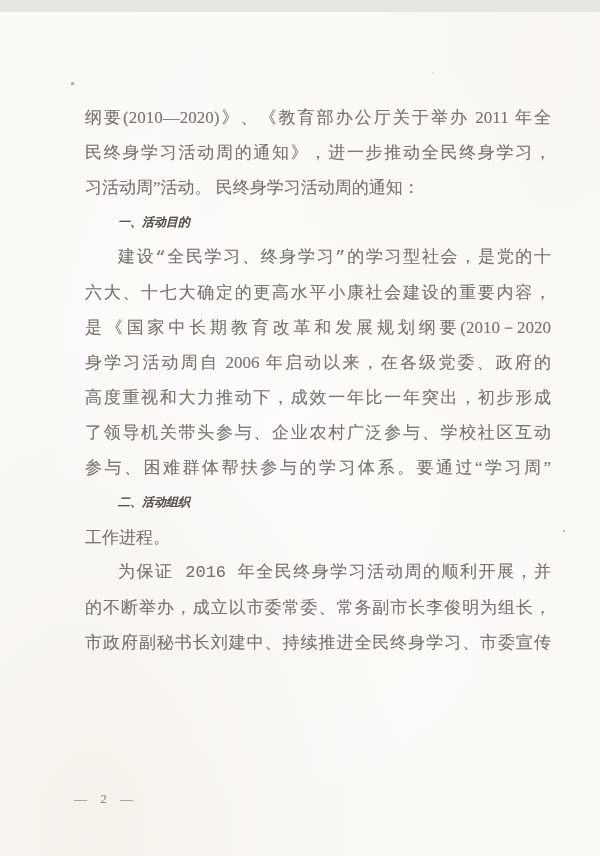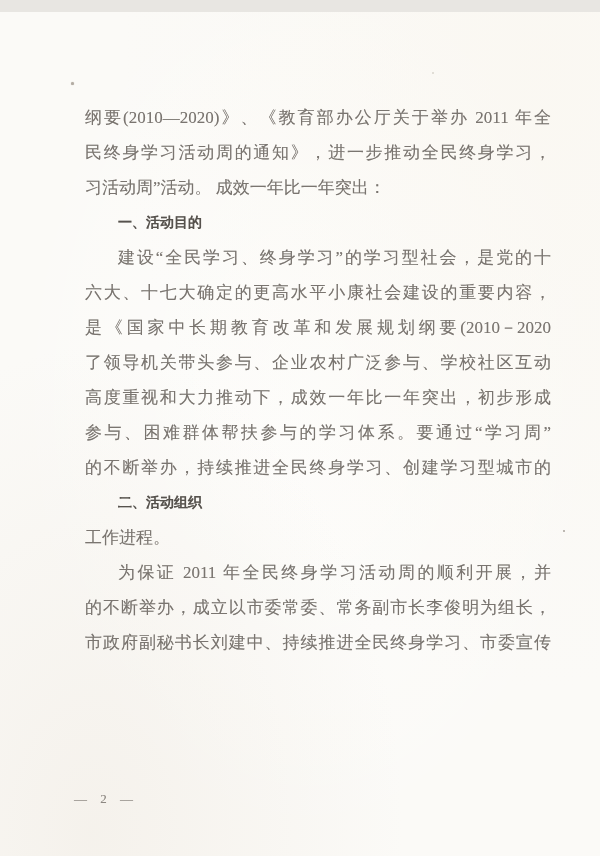--- a/index.html
+++ b/index.html
@@ -38,30 +38,32 @@
     text-align-last: justify;
     text-justify: inter-character;
     text-shadow: 0 0 0.6px rgba(122,117,112,0.40);
   }
   .line.end {
     text-align: left;
     text-align-last: left;
   }
   .line.indent {
     padding-left: 33px;
+    font-family: Liberation Mono, monospace;
   }
   .line.heading {
     text-align: left;
     text-align-last: left;
     padding-left: 33px;
     font-family: "Liberation Sans", "DejaVu Sans", sans-serif;
     font-weight: 700;
-    font-size: 14px;
+    font-size: 12px;
     color: #56524d;
     text-shadow: 0 0 0.5px rgba(86,82,77,0.45);
+    font-style: italic;
   }
   .footer {
     position: absolute;
     left: 74px;
     top: 779px;
     font-size: 13px;
     line-height: 16px;
     color: #8d8882;
     letter-spacing: 1px;
     word-spacing: 8px;
@@ -89,32 +91,32 @@
   }
 </style>
 </head>
 <body>
 
 <div class="page">
 
   <div class="content">
     <div class="line full">纲要(2010—2020)》、《教育部办公厅关于举办 2011 年全</div>
     <div class="line full">民终身学习活动周的通知》，进一步推动全民终身学习，</div>
-    <div class="line end">习活动周”活动。 成效一年比一年突出：</div>
+    <div class="line end">习活动周”活动。 民终身学习活动周的通知：</div>
     <div class="line heading">一、活动目的</div>
     <div class="line indent">建设“全民学习、终身学习”的学习型社会，是党的十</div>
     <div class="line full">六大、十七大确定的更高水平小康社会建设的重要内容，</div>
     <div class="line full">是《国家中长期教育改革和发展规划纲要(2010－2020</div>
+    <div class="line full">身学习活动周自 2006 年启动以来，在各级党委、政府的</div>
+    <div class="line full">高度重视和大力推动下，成效一年比一年突出，初步形成</div>
     <div class="line full">了领导机关带头参与、企业农村广泛参与、学校社区互动</div>
-    <div class="line full">高度重视和大力推动下，成效一年比一年突出，初步形成</div>
     <div class="line full">参与、困难群体帮扶参与的学习体系。要通过“学习周”</div>
-    <div class="line full">的不断举办，持续推进全民终身学习、创建学习型城市的</div>
     <div class="line heading">二、活动组织</div>
     <div class="line end">工作进程。</div>
-    <div class="line indent">为保证 2011 年全民终身学习活动周的顺利开展，并</div>
+    <div class="line indent">为保证 2016 年全民终身学习活动周的顺利开展，并</div>
     <div class="line full">的不断举办，成立以市委常委、常务副市长李俊明为组长，</div>
     <div class="line full">市政府副秘书长刘建中、持续推进全民终身学习、市委宣传</div>
   </div>
 
   <div class="footer">— 2 —</div>
 
   <div class="speck speck-1"></div>
   <div class="speck speck-2"></div>
   <div class="speck speck-3"></div>
 

